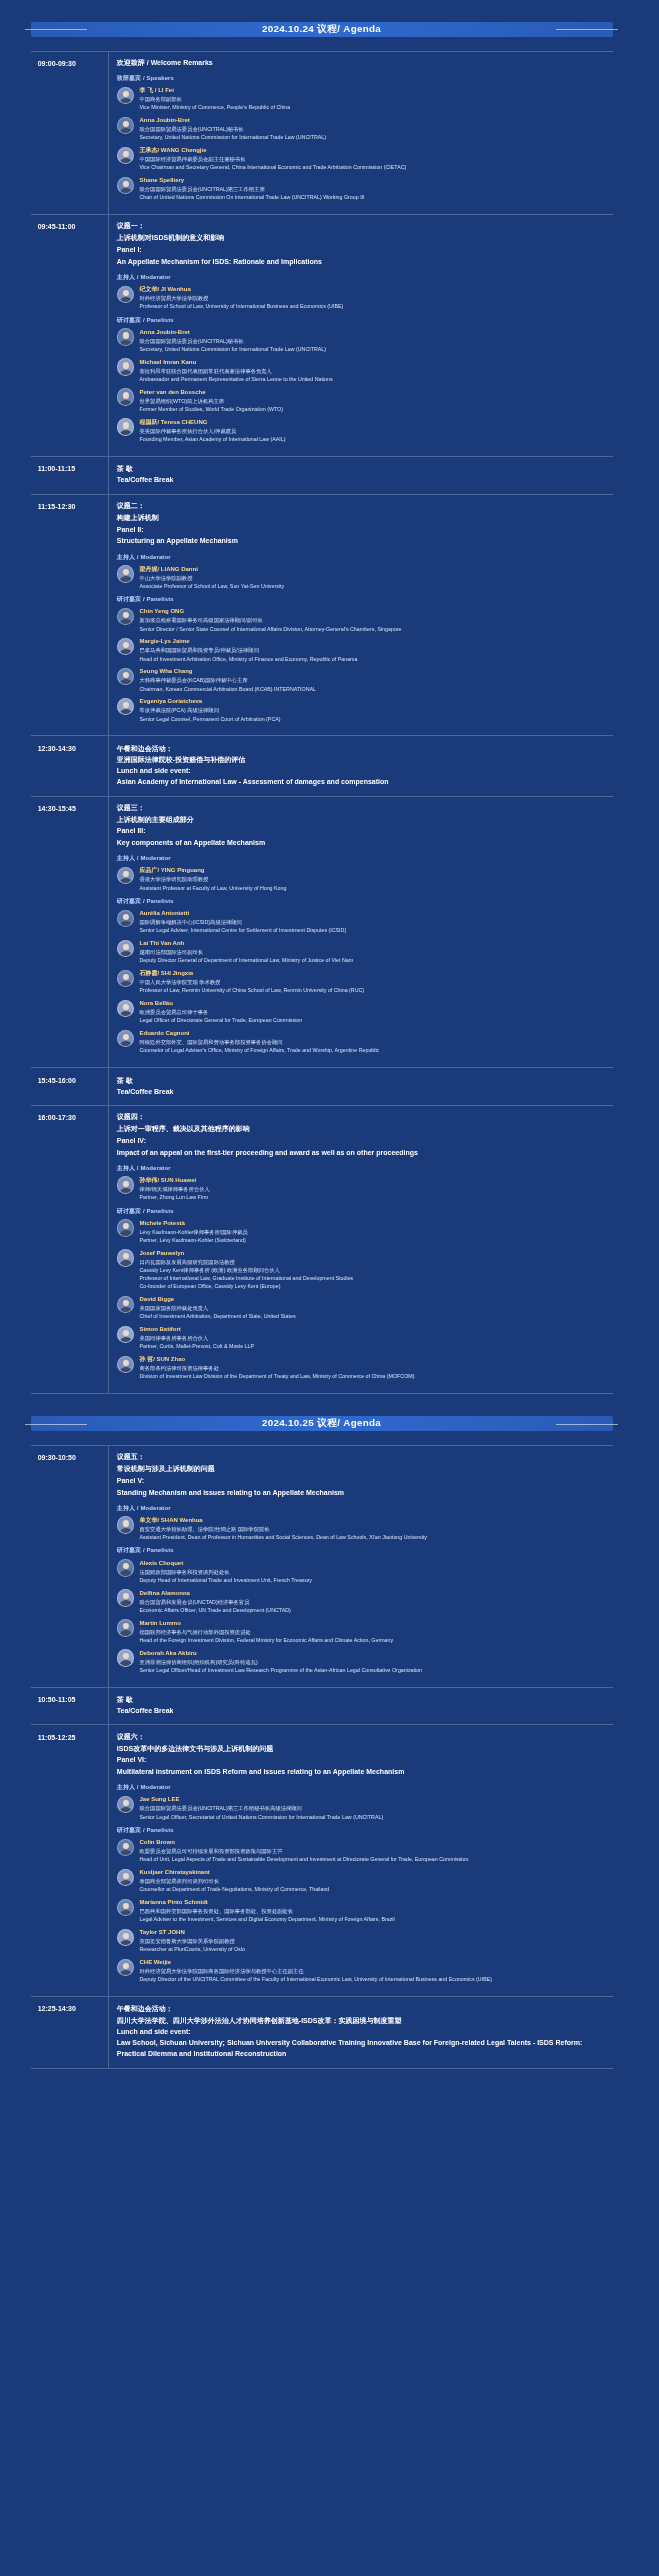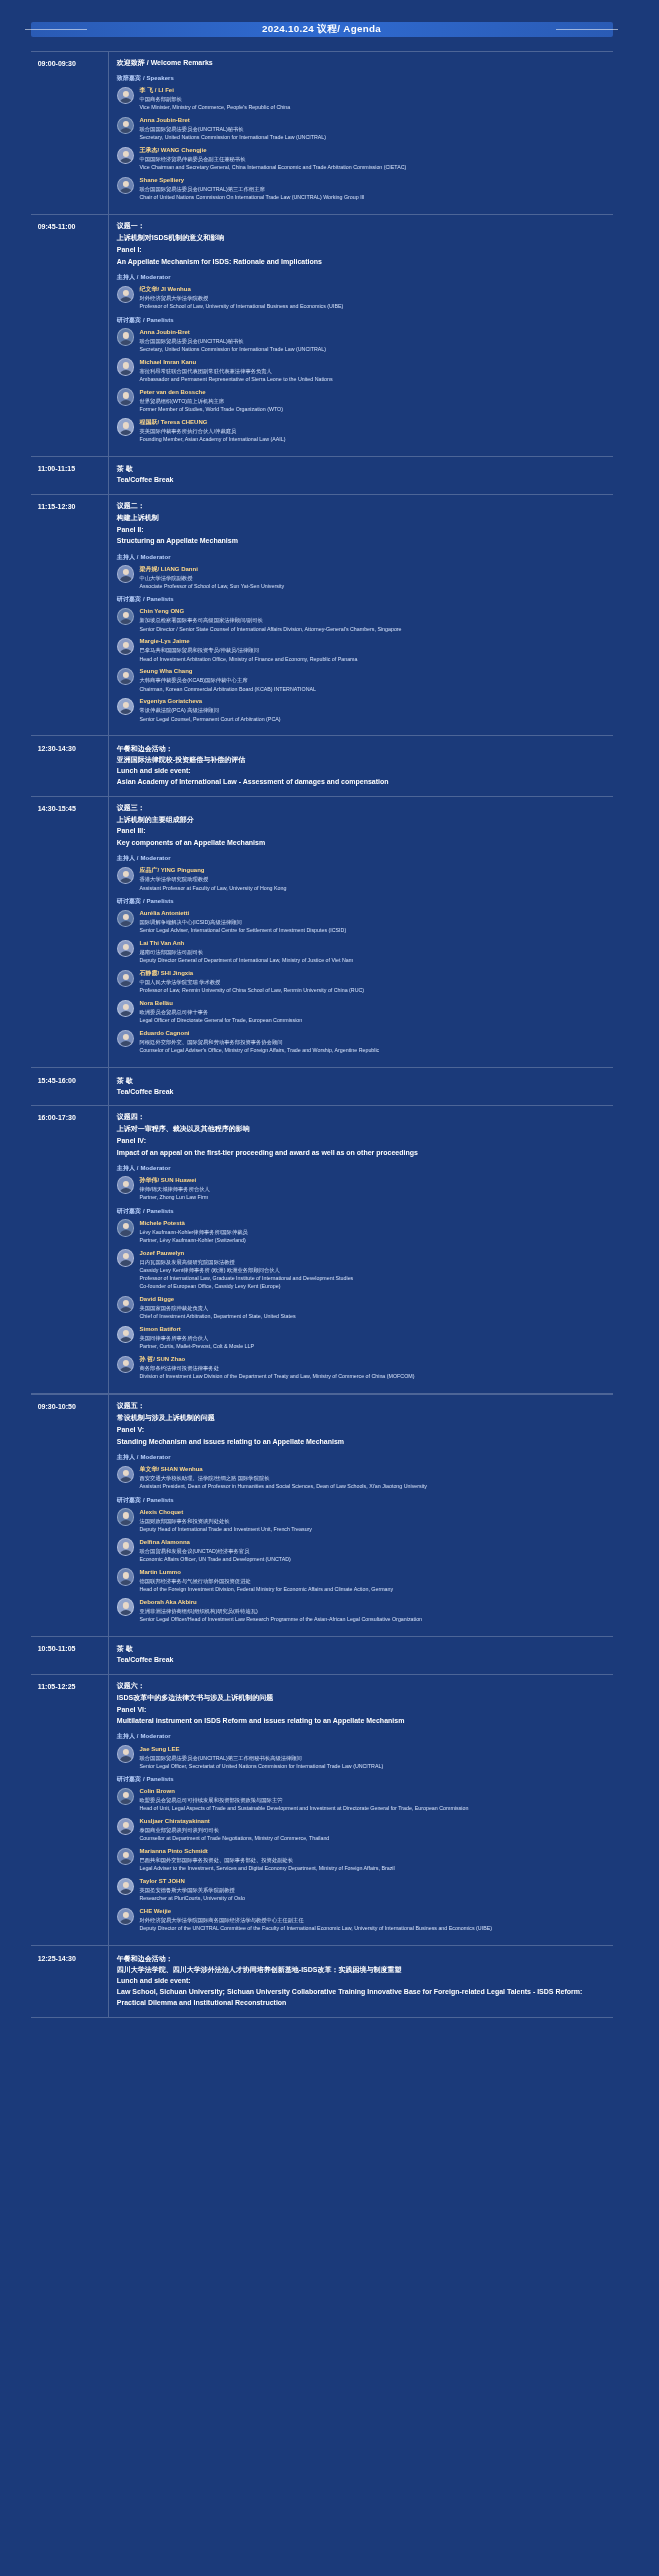--- a/index.html
+++ b/index.html
@@ -463,20 +463,24 @@
               </div>
               <div class="pinfo">
                 <div class="pname">孙 哲/ SUN Zhao</div>
                 <div class="pdesc" style="white-space: pre-line;">商务部条约法律司投资法律事务处
 Division of Investment Law Division of the Department of Treaty and Law, Ministry of Commerce of China (MOFCOM)</div>
               </div>
             </div>
           </div>
         </div>
       </div>
+      <div class="day-banner">
+        <div class="bar"></div>
+        <div class="txt">2024.10.25 议程/ Agenda</div>
+      </div>
       <div class="sched">
         <div class="row">
           <div class="time">09:30-10:50</div>
           <div class="content">
             <div>
               <div class="sess-title">议题五：</div>
               <div class="sess-title">常设机制与涉及上诉机制的问题</div>
               <div class="sess-title">Panel V:</div>
               <div class="sess-title">Standing Mechanism and issues relating to an Appellate Mechanism</div>
             </div>

